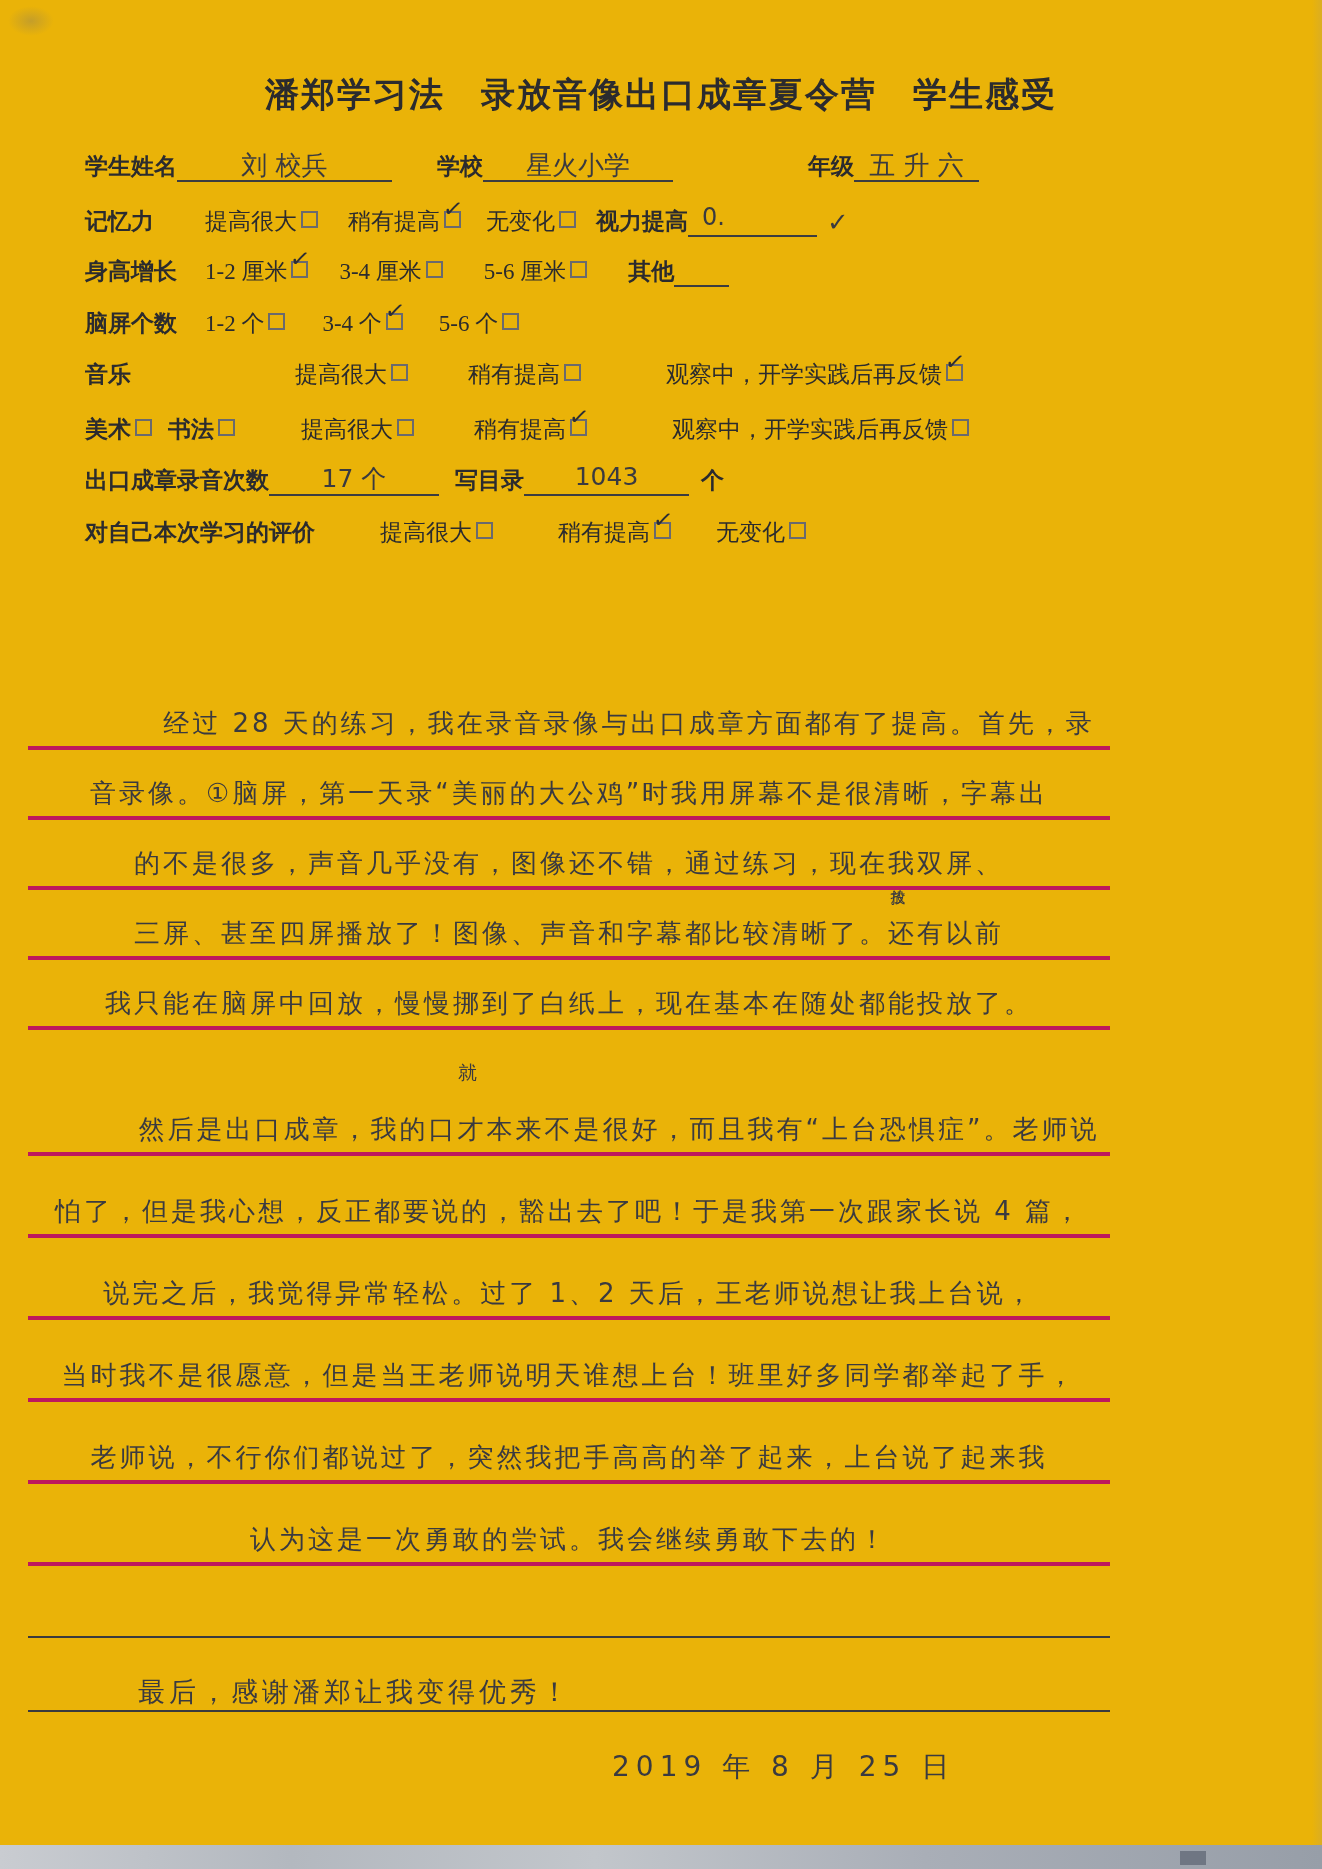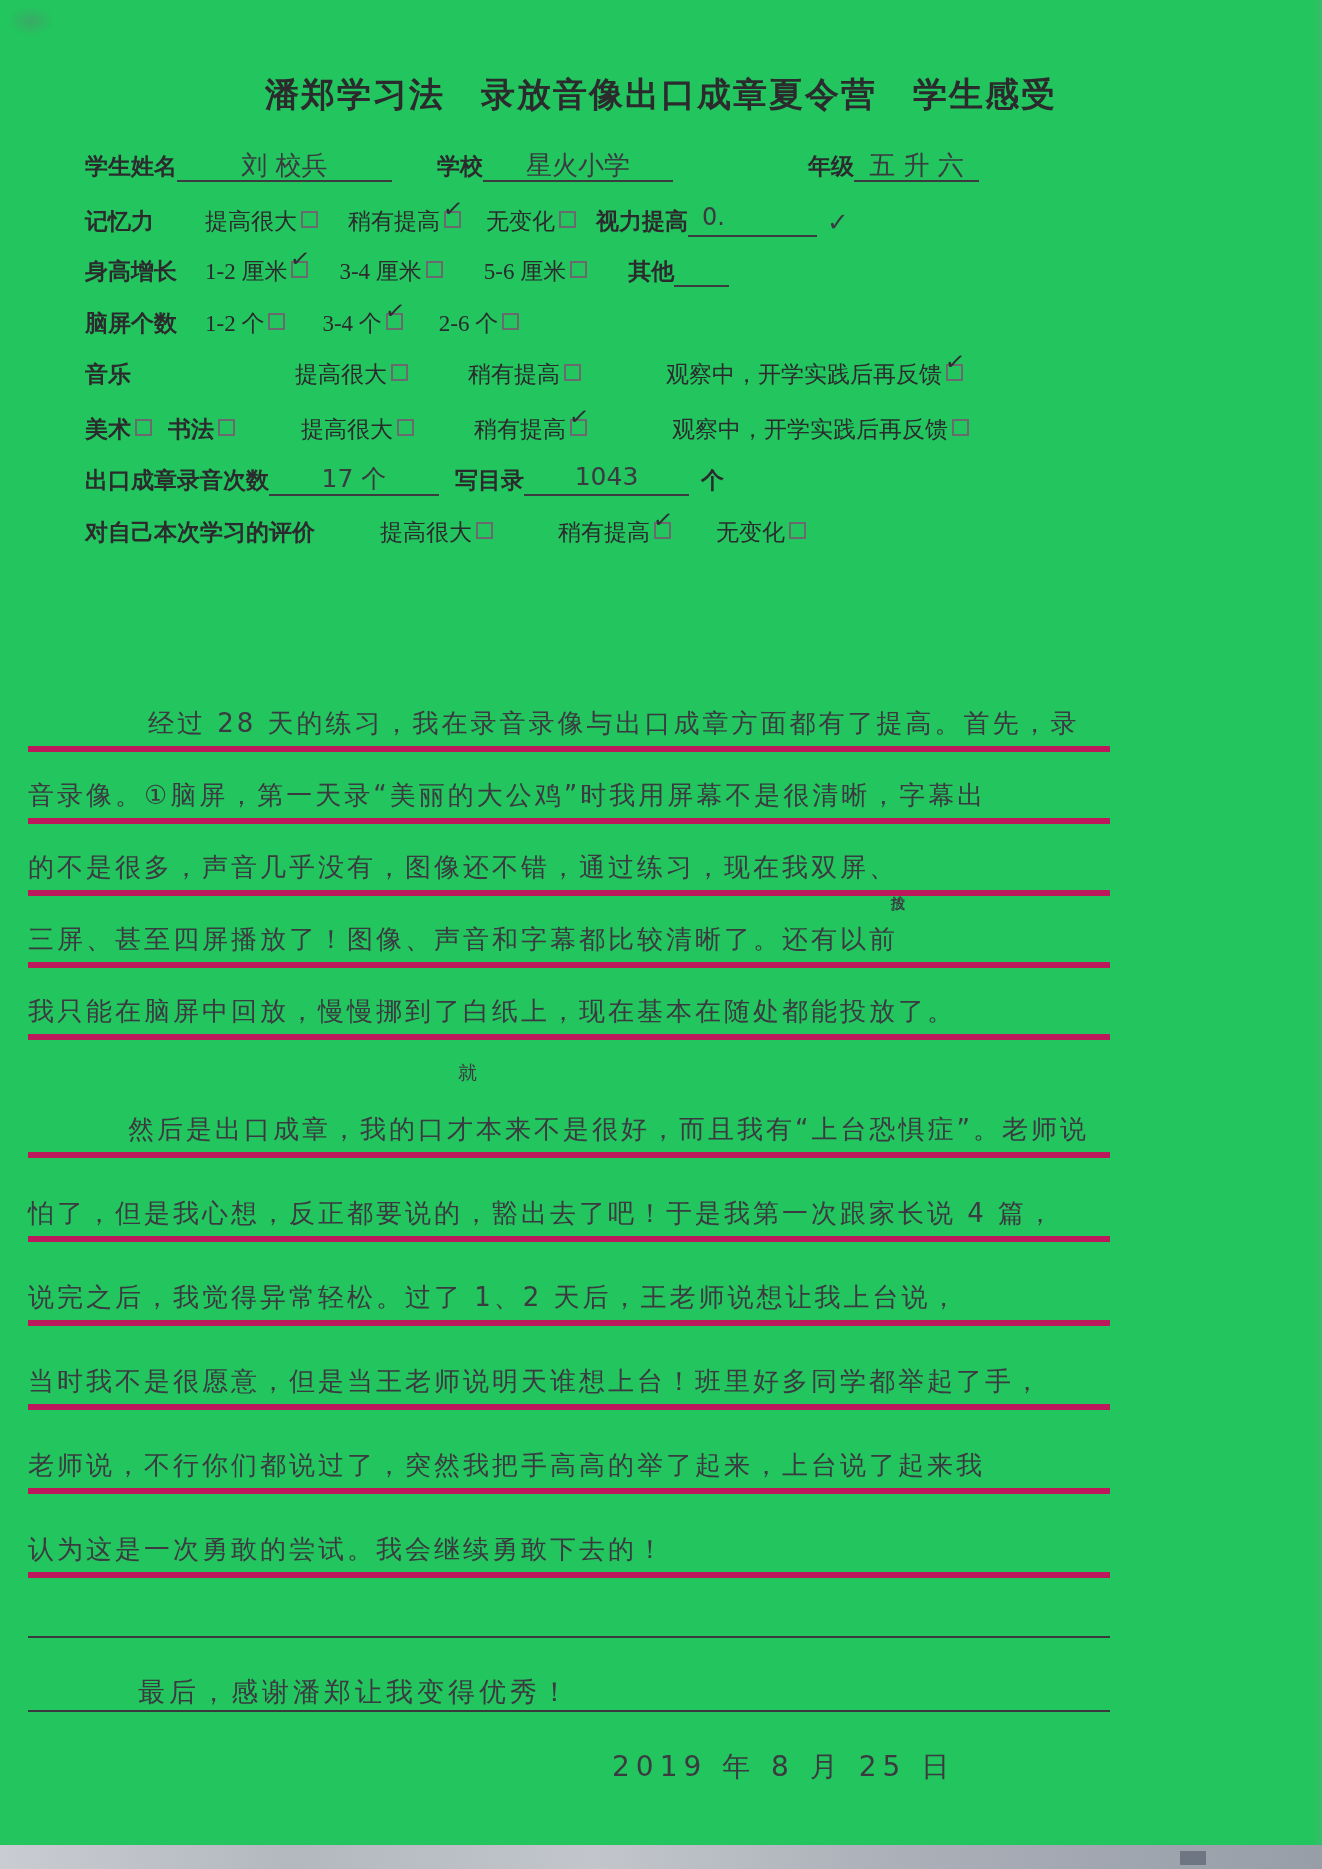--- a/index.html
+++ b/index.html
@@ -1,18 +1,18 @@
 <!DOCTYPE html>
 <html><head>
 <meta charset="utf-8">
 <style>
   html,body{margin:0;padding:0;background:#e8e8e6;}
   .page{
     position:relative;width:1322px;height:1869px;margin:0 auto;
-    background:#22c55e;overflow:hidden;
+    background:#eab308;overflow:hidden;
     font-family:"Liberation Serif","DejaVu Serif",serif;color:#2b2b2e;
   }
   .smudge{position:absolute;top:6px;left:8px;width:46px;height:30px;
     background:radial-gradient(ellipse at center, rgba(110,110,118,.30), transparent 70%);}
   .edge-right{position:absolute;top:0;right:0;width:10px;height:100%;
     background:linear-gradient(270deg, rgba(150,150,155,.18), transparent);}
   .scan-band{position:absolute;left:0;bottom:0;width:100%;height:24px;
     background:linear-gradient(90deg,#c9ccd1 0%,#b3b8bf 22%,#c2c6cb 45%,#a9aeb7 70%,#979ea8 100%);}
   .scan-band-notch{position:absolute;left:1180px;bottom:4px;width:26px;height:14px;background:#6f7683;}
 
@@ -32,21 +32,21 @@
     vertical-align:bottom;text-align:center;}
   .hand{font-family:"DejaVu Sans",sans-serif;color:#3a3a40;}
   .vcheck{font-size:26px;margin-left:10px;font-weight:700;}
 
   .w215{width:215px}.w190{width:190px}.w125{width:125px}
   .w115{width:115px;text-align:left;padding-left:14px;}
   .w55{width:55px}.w170{width:170px}.w165{width:165px}
 
   .essay{position:absolute;left:28px;width:1082px;}
   .essay-line{position:relative;display:flex;align-items:flex-end;
-    border-bottom:6px solid #be185d;}
+    border-bottom:4px solid #be185d;justify-content:center;}
   .p1 .essay-line{height:66px;}
   .p2 .essay-line{height:78px;}
   .essay-line .hand{font-size:26px;letter-spacing:3px;padding-bottom:5px;
     white-space:nowrap;}
   .indent120{padding-left:120px;}
   .indent100{padding-left:100px;}
   .insert{position:absolute;font-size:15px;letter-spacing:0;
     font-family:"DejaVu Sans",sans-serif;color:#3a3a40;}
   .insert-v{writing-mode:vertical-rl;top:-12px;left:862px;line-height:16px;}
   .insert-h{top:-14px;left:430px;font-size:19px;}
@@ -112,21 +112,21 @@
 
   <div class="form-row r4">
     <span class="lbl">脑屏个数</span>
     <span style="margin-left:28px">
       <span class="opt-label">1-2 个</span><span class="box"></span>
     </span>
     <span style="margin-left:37px">
       <span class="opt-label">3-4 个</span><span class="box"><span class="check">✓</span></span>
     </span>
     <span style="margin-left:36px">
-      <span class="opt-label">2-6 个</span><span class="box"></span>
+      <span class="opt-label">5-6 个</span><span class="box"></span>
     </span>
   </div>
 
   <div class="form-row r5">
     <span class="lbl">音乐</span>
     <span style="margin-left:164px">
       <span class="opt-label">提高很大</span><span class="box"></span>
     </span>
     <span style="margin-left:60px">
       <span class="opt-label">稍有提高</span><span class="box"></span>

